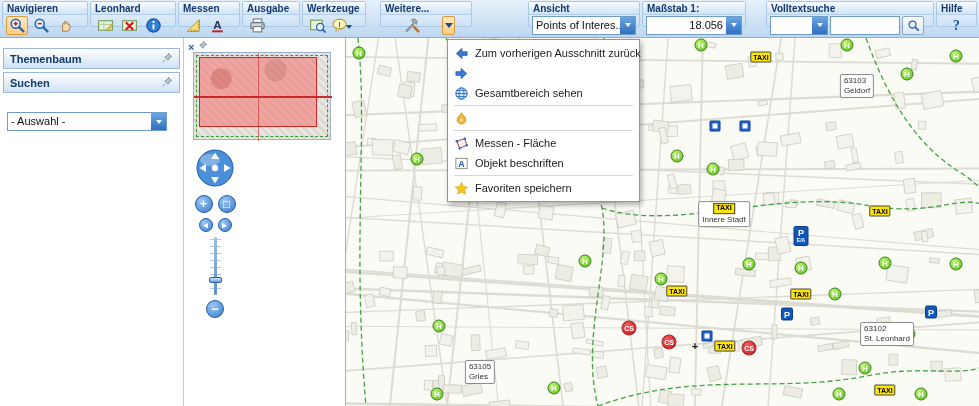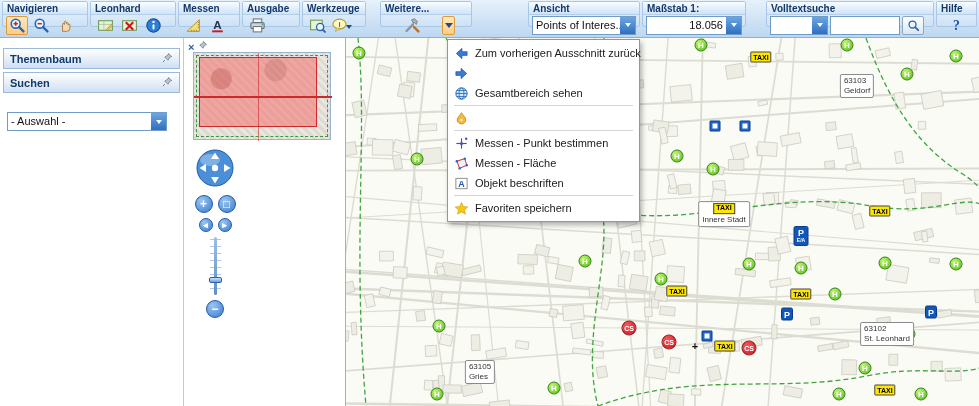--- a/index.html
+++ b/index.html
@@ -697,31 +697,20 @@
           <svg viewBox="0 0 16 16">
             <path d="M8 1.8 C9.8 4.8 12.6 6.6 12.6 9.6 a4.6 4.2 0 0 1 -9.2 0 C3.4 6.6 6.2 4.8 8 1.8z" fill="#f6b73c" stroke="#c07f12" stroke-width="0.8"></path>
             <circle cx="8" cy="9.6" r="1.4" fill="#fff4d0"></circle>
           </svg>
         </span>
       </div>
       <div class="msep"></div>
       <div class="mitem">
         <span class="ic">
           <svg viewBox="0 0 16 16">
-            <line x1="8" y1="2.5" x2="8" y2="13.5" stroke="#cc2222" stroke-width="1.2"></line>
-            <line x1="2.5" y1="8" x2="13.5" y2="8" stroke="#cc2222" stroke-width="1.2"></line>
-            <circle cx="8" cy="8" r="1.7" fill="#2a5fd0"></circle>
-            <circle cx="13" cy="3" r="1.3" fill="#2a5fd0"></circle>
-          </svg>
-        </span>
-        <span>Messen - Punkt bestimmen</span>
-      </div>
-      <div class="mitem">
-        <span class="ic">
-          <svg viewBox="0 0 16 16">
             <path d="M3 5.5 L11.5 2.8 L13.6 9.8 L6 13.2 z" fill="#eef3fb" stroke="#cc2222"></path>
             <circle cx="3" cy="5.5" r="1.3" fill="#2a5fd0"></circle>
             <circle cx="11.5" cy="2.8" r="1.3" fill="#2a5fd0"></circle>
             <circle cx="13.6" cy="9.8" r="1.3" fill="#2a5fd0"></circle>
             <circle cx="6" cy="13.2" r="1.3" fill="#2a5fd0"></circle>
           </svg>
         </span>
         <span>Messen - Fläche</span>
       </div>
       <div class="mitem">

